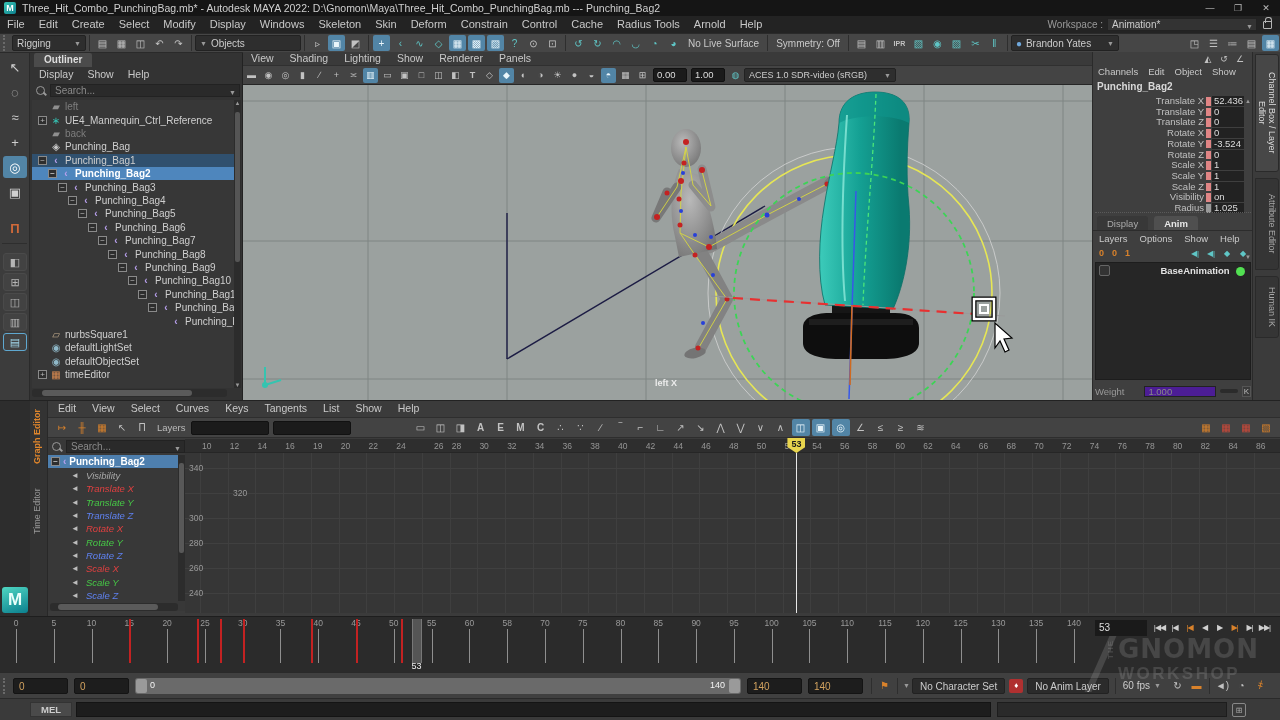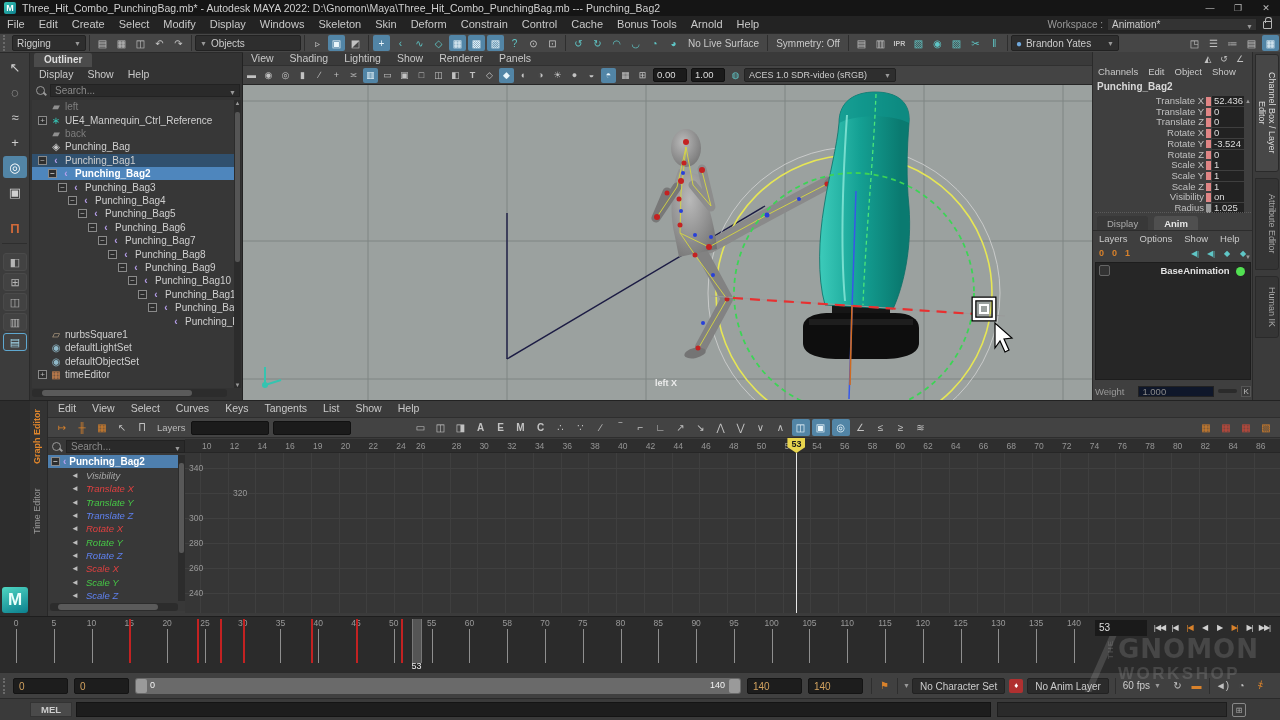--- a/index.html
+++ b/index.html
@@ -101,21 +101,21 @@
   .le-menus{position:absolute;left:0;top:180px;display:flex;}
   .le-menus .mi{padding:0 6px;line-height:13px;}
   .le-icons{position:absolute;left:2px;top:194px;width:156px;height:14px;display:flex;align-items:center;}
   .le-num{color:#d9822b;font-size:9px;font-weight:bold;margin:0 4px;}
   .le-list{position:absolute;left:2px;top:210px;width:156px;height:118px;background:#262626;border:1px solid #1d1d1d;}
   .le-row{position:relative;height:16px;}
   .le-lock{position:absolute;left:3px;top:2px;width:11px;height:11px;border:1px solid #666;border-radius:2px;background:#333;}
   .le-name{position:absolute;left:0;right:0;text-align:center;line-height:16px;color:#e2e2e2;font-weight:bold;margin-left:44px;}
   .le-dot{position:absolute;right:5px;top:4px;width:9px;height:9px;border-radius:50%;background:#52e052;}
   .le-weight{position:absolute;left:2px;top:332px;width:156px;height:14px;display:flex;align-items:center;color:#999;}
-  .le-wfield{width:86px;height:11px;background:#0f172a;border:1px solid #222;color:#888;margin-left:14px;padding:0 3px;line-height:10px;}
+  .le-wfield{width:86px;height:11px;background:#4c1d95;border:1px solid #222;color:#888;margin-left:20px;padding:0 3px;line-height:10px;}
   .le-k{width:11px;height:11px;background:#3a3a3a;border:1px solid #555;color:#bbb;font-size:8px;text-align:center;line-height:10px;margin-left:4px;}
 
   
   .righttabs{left:1252px;top:52px;width:28px;height:348px;background:#3b3b3b;border-left:1px solid #2a2a2a;}
   .vtab{position:absolute;left:2px;width:24px;writing-mode:vertical-rl;font-size:9px;color:#a8a8a8;background:#353535;
         border:1px solid #2a2a2a;border-radius:0 3px 3px 0;padding:6px 1px;text-align:center;}
   .vtab.active{background:#474747;color:#ddd;}
 
   
   .gegap{left:0;top:400px;width:30px;height:216px;background:#2d2d2d;border-top:1px solid #222;}
@@ -203,21 +203,21 @@
         <div class="mi">Select</div>
         <div class="mi">Modify</div>
         <div class="mi">Display</div>
         <div class="mi">Windows</div>
         <div class="mi">Skeleton</div>
         <div class="mi">Skin</div>
         <div class="mi">Deform</div>
         <div class="mi">Constrain</div>
         <div class="mi">Control</div>
         <div class="mi">Cache</div>
-        <div class="mi">Bonus Tools</div>
+        <div class="mi">Radius Tools</div>
         <div class="mi">Arnold</div>
         <div class="mi">Help</div>
       </div>
     <div class="ws-label">Workspace :</div>
     <div class="ws-combo">
       <span>Animation*</span>
       <span class="car">▼</span>
     </div>
     <div class="lock"></div>
   </div>
@@ -858,21 +858,21 @@
 
     <div class="ge-ruler" id="ge-ruler">
         <div class="ge-rnum" style="left: 15px;">10</div>
         <div class="ge-rnum" style="left: 42.74px;">12</div>
         <div class="ge-rnum" style="left: 70.48px;">14</div>
         <div class="ge-rnum" style="left: 98.22px;">16</div>
         <div class="ge-rnum" style="left: 125.96px;">19</div>
         <div class="ge-rnum" style="left: 153.7px;">20</div>
         <div class="ge-rnum" style="left: 181.44px;">22</div>
         <div class="ge-rnum" style="left: 209.18px;">24</div>
-        <div class="ge-rnum" style="left: 229px;">26</div>
+        <div class="ge-rnum" style="left: 247px;">26</div>
         <div class="ge-rnum" style="left: 264.66px;">28</div>
         <div class="ge-rnum" style="left: 292.4px;">30</div>
         <div class="ge-rnum" style="left: 320.14px;">32</div>
         <div class="ge-rnum" style="left: 347.88px;">34</div>
         <div class="ge-rnum" style="left: 375.62px;">36</div>
         <div class="ge-rnum" style="left: 403.36px;">38</div>
         <div class="ge-rnum" style="left: 431.1px;">40</div>
         <div class="ge-rnum" style="left: 458.84px;">42</div>
         <div class="ge-rnum" style="left: 486.58px;">44</div>
         <div class="ge-rnum" style="left: 514.32px;">46</div>

